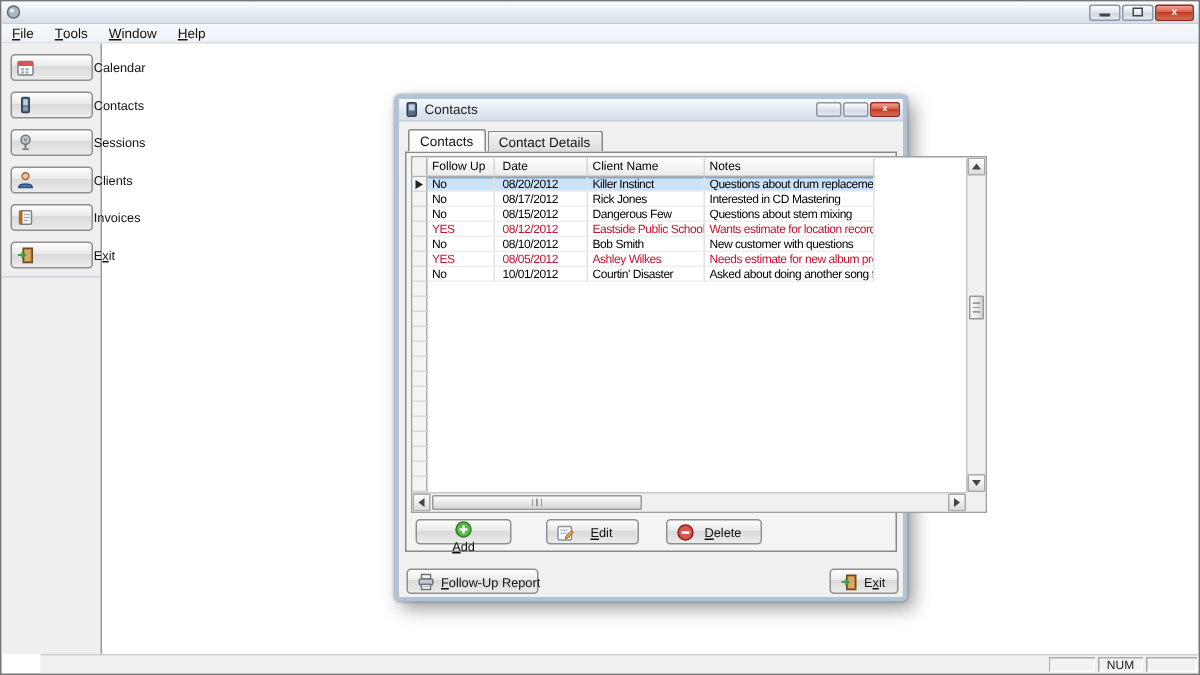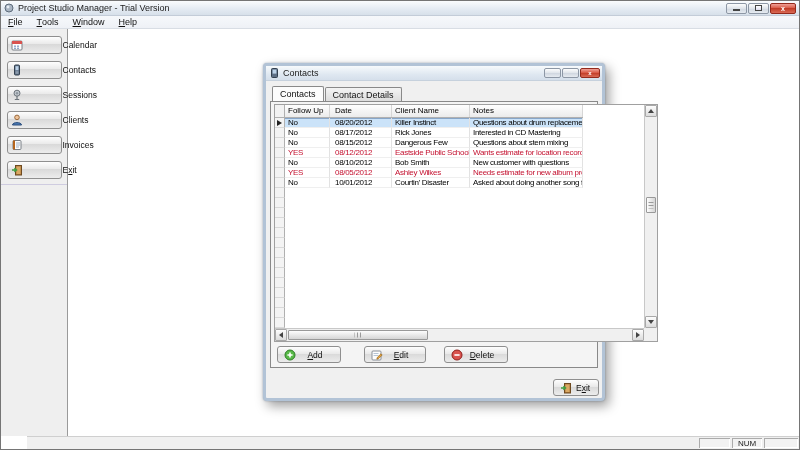--- a/index.html
+++ b/index.html
@@ -160,21 +160,20 @@
 </head>
 <body>
 
 <div id="screen">
 
   <div class="titlebar">
     <svg class="app-ico" viewBox="0 0 10 10">
       <circle cx="5" cy="5" r="4" fill="#aab6c4" stroke="#5d6b7a" stroke-width="1"></circle>
       <circle cx="4" cy="4" r="1.4" fill="#e7edf4"></circle>
     </svg>
-    <span>Project Studio Manager - Trial Version</span>
     <div class="winbtns">
       <div class="wbtn">
           <span class="mingl"></span>
         </div>
       <div class="wbtn">
           <span class="maxgl"></span>
         </div>
       <div class="wbtn close">
           <span>x</span>
         </div>
@@ -407,21 +406,21 @@
                 <span class="grip"></span>
               </div>
             <div class="sbtn" style="right:0;top:0;">
                 <span class="tri-rt"></span>
               </div>
           </div>
           <div class="corner"></div>
         </div>
 
         <div class="strip">
-          <div class="pbtn" style="left:4px; width:64px;">
+          <div class="pbtn" style="left:4px; width:64px;flex-direction:column;">
             <svg class="icon12" viewBox="0 0 12 12">
               <circle cx="6" cy="6" r="5" fill="#57b947" stroke="#2e7d27"></circle>
               <path d="M6 3.4 V8.6 M3.4 6 H8.6" stroke="#fff" stroke-width="1.6"></path>
             </svg>
             <span class="lbl"><u>A</u>dd</span>
           </div>
           <div class="pbtn" style="left:91px; width:62px;justify-content:space-between;">
             <svg class="icon12" viewBox="0 0 12 12">
               <rect x="1" y="2" width="9" height="9" rx="1" fill="#fdfdfd" stroke="#8a9099"></rect>
               <rect x="2.5" y="4" width="5" height="0.9" fill="#aebfd2"></rect>
@@ -434,20 +433,29 @@
             <svg class="icon12" viewBox="0 0 12 12">
               <circle cx="6" cy="6" r="5" fill="#d9534f" stroke="#8f1f1c"></circle>
               <path d="M3.4 6 H8.6" stroke="#fff" stroke-width="1.6"></path>
             </svg>
             <span class="lbl"><u>D</u>elete</span>
           </div>
         </div>
       </div>
 
       <div class="footer">
+        <div class="pbtn" style="left:2px; top:5px; width:88px;">
+          <svg class="icon12" viewBox="0 0 12 12">
+            <rect x="3" y="1" width="6" height="3" fill="#fdfdfd" stroke="#6d747b"></rect>
+            <rect x="1.5" y="4" width="9" height="4" rx="1" fill="#c3c9cf" stroke="#6d747b"></rect>
+            <rect x="3" y="7.5" width="6" height="3.5" fill="#fdfdfd" stroke="#6d747b"></rect>
+            <rect x="4" y="8.6" width="4" height="0.8" fill="#9fb2c8"></rect>
+          </svg>
+          <span class="lbl"><u>F</u>ollow-Up Report</span>
+        </div>
         <div class="pbtn" style="left:284px; top:5px; width:46px;">
           <svg class="icon12" viewBox="0 0 12 12">
             <rect x="4.5" y="1.5" width="6" height="9.5" fill="#b07a3c" stroke="#6e4a20"></rect>
             <rect x="5.5" y="2.5" width="4" height="7.5" fill="#d9a964"></rect>
             <path d="M1 6 L5 6 M3.4 4.2 L5.6 6 L3.4 7.8" stroke="#3f9e3f" stroke-width="1.4" fill="none"></path>
           </svg>
           <span class="lbl">E<u>x</u>it</span>
         </div>
       </div>
 

